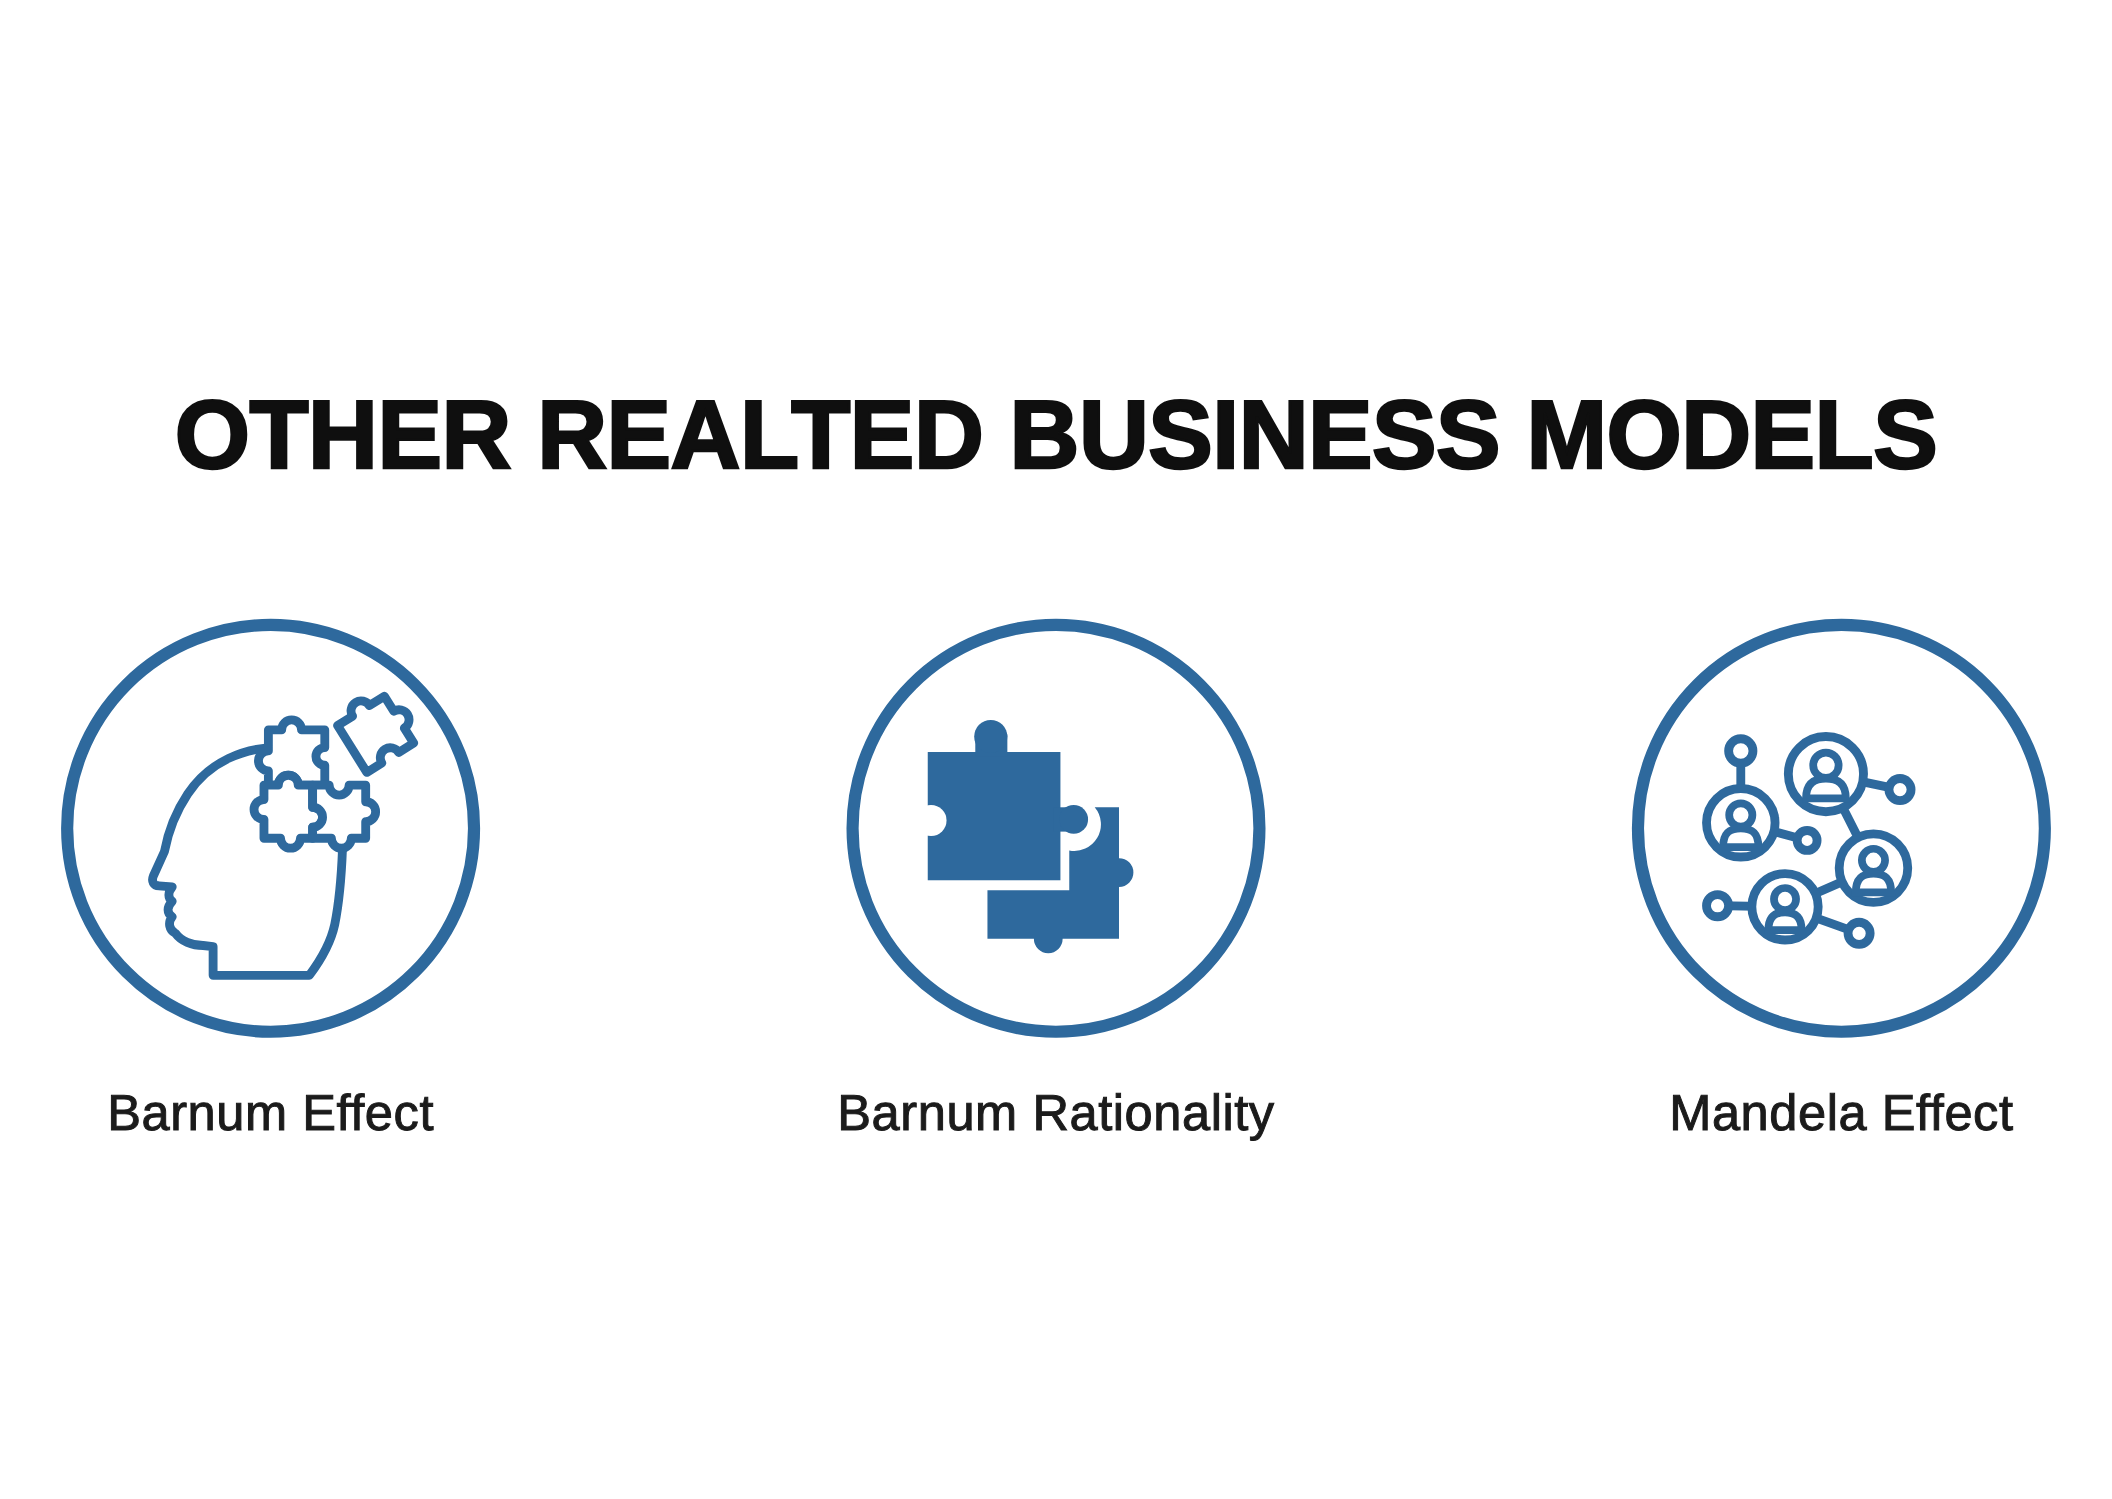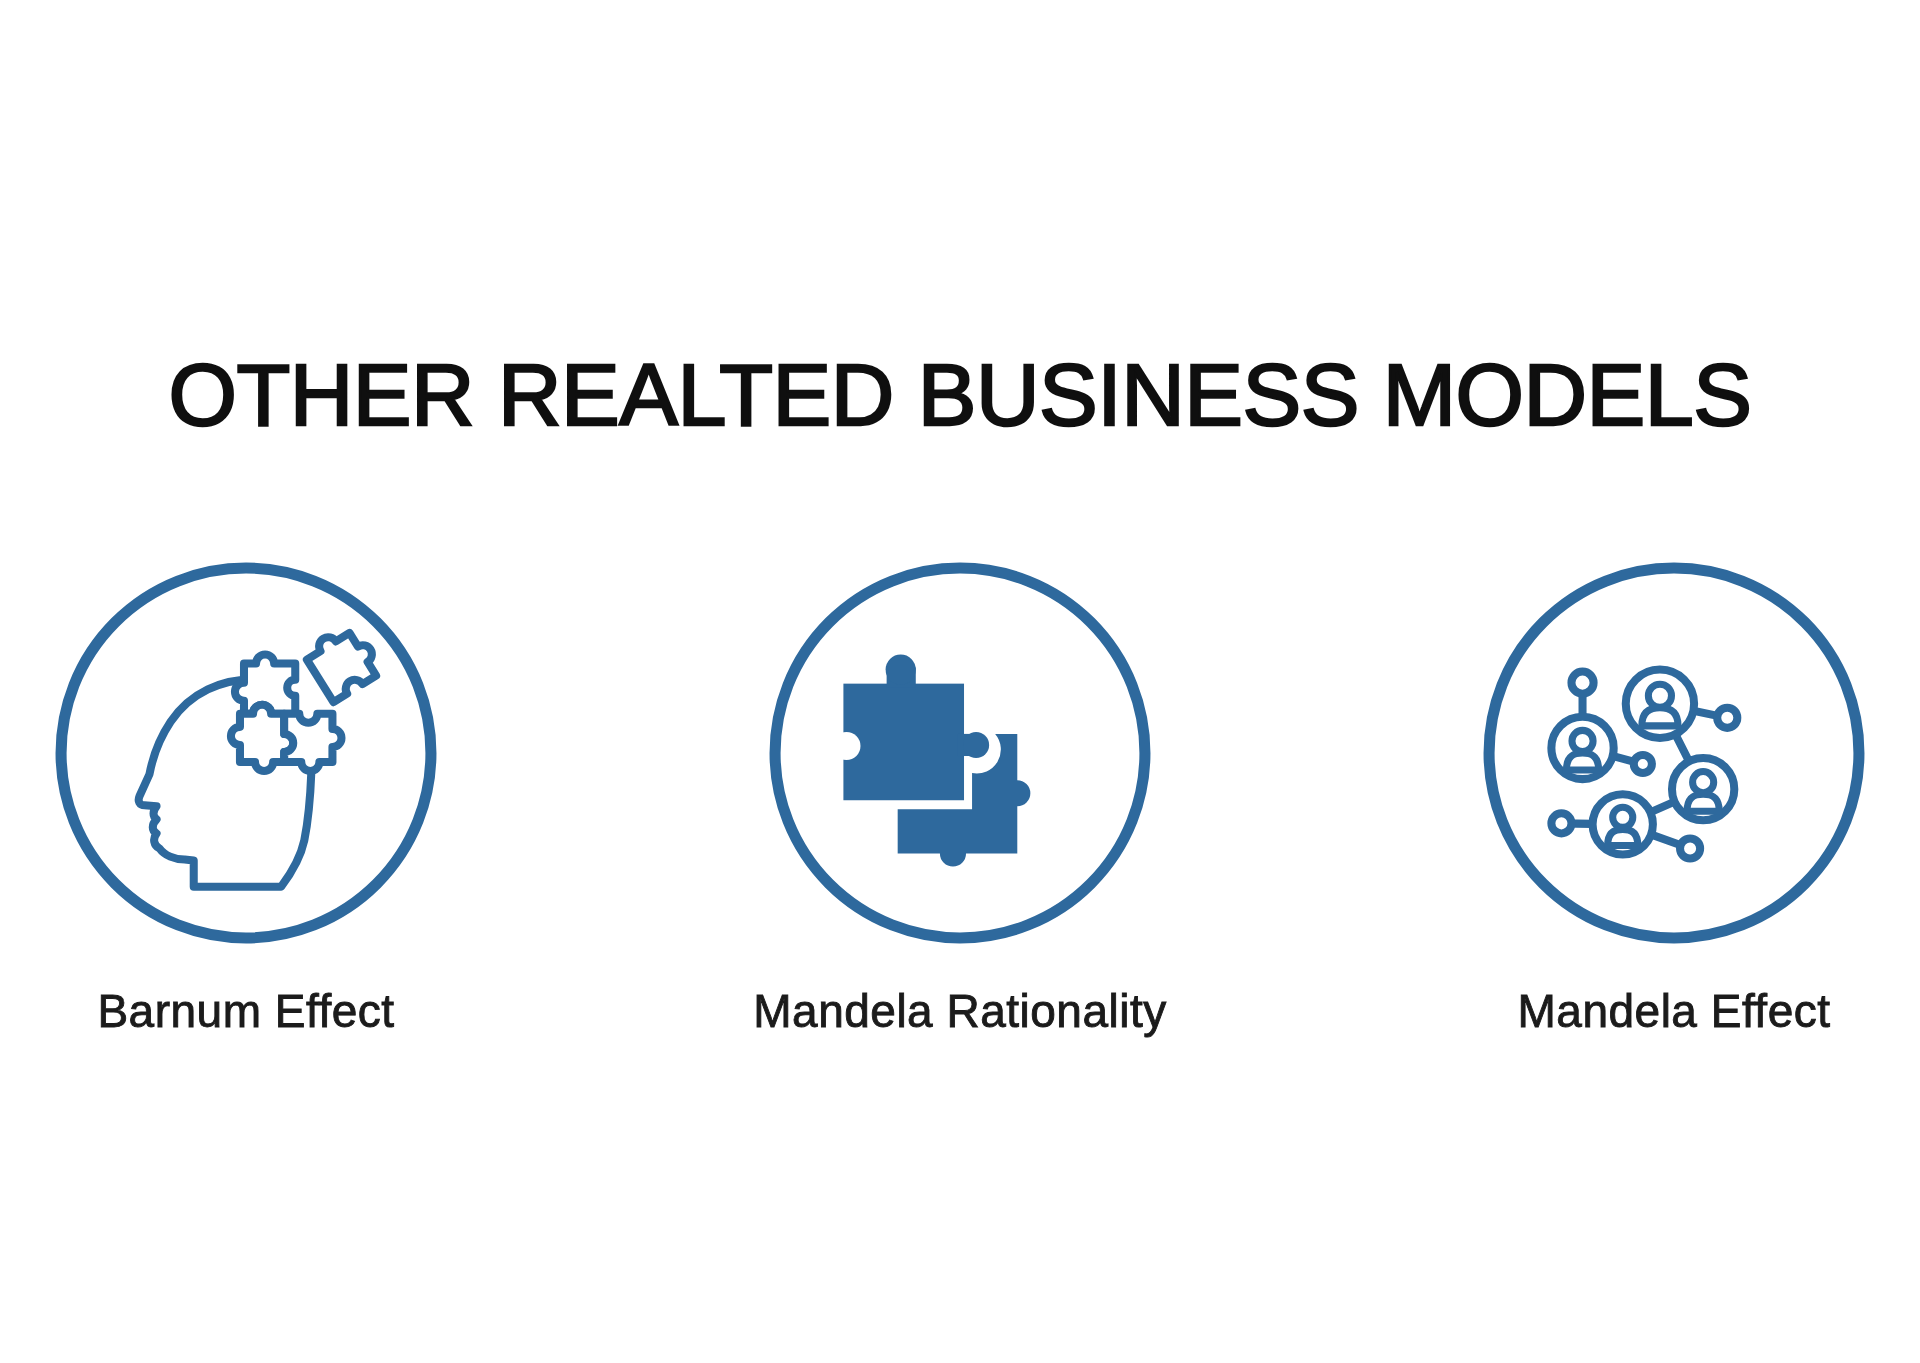--- a/index.html
+++ b/index.html
@@ -18,21 +18,21 @@
     --label-color: #1b1b1b;
   }
   .page-title {
     position: absolute;
     left: 0;
     right: 0;
     top: 344px;
     margin: 0;
     text-align: center;
     font-size: 88px;
-    font-weight: 400;
+    font-weight: 700;
     letter-spacing: -0.5px;
     color: var(--title-color);
     -webkit-text-stroke: 2.4px var(--title-color);
     white-space: nowrap;
   }
   .icon-wrap {
     position: absolute;
     top: 557px;
     width: 392px;
     height: 392px;
@@ -107,21 +107,21 @@
       <circle cx="136" cy="112" r="15"></circle>
       <rect x="193" y="176" width="12" height="22"></rect>
       <circle cx="211" cy="187" r="13"></circle>
 
       <path d="M 230,176 H 252 V 222 a 13,13 0 1 1 0,26 V 295 H 201 a 13,13 0 1 1 -26,0 H 133 V 251 H 207 V 215 A 24 24 0 0 0 230 176 Z"></path>
     </g>
 
     <circle cx="82" cy="188" r="14" fill="#ffffff" stroke="none"></circle>
   </svg>
 </div>
-<p class="item-label lbl-2">Mandela Rationality</p>
+<p class="item-label lbl-2">Barnum Rationality</p>
 
 <div class="icon-wrap pos-3">
   <svg viewBox="0 0 390 390" fill="none" stroke="currentColor" stroke-linecap="round">
     <circle cx="195" cy="195" r="184" stroke-width="11"></circle>
     <g stroke-width="8">
       <path d="M 104,125 L 104,190"></path>
       <path d="M 181,146 L 248,160"></path>
       <path d="M 181,146 L 224,231"></path>
       <path d="M 104,190 L 164,206"></path>
       <path d="M 144,266 L 224,231"></path>

